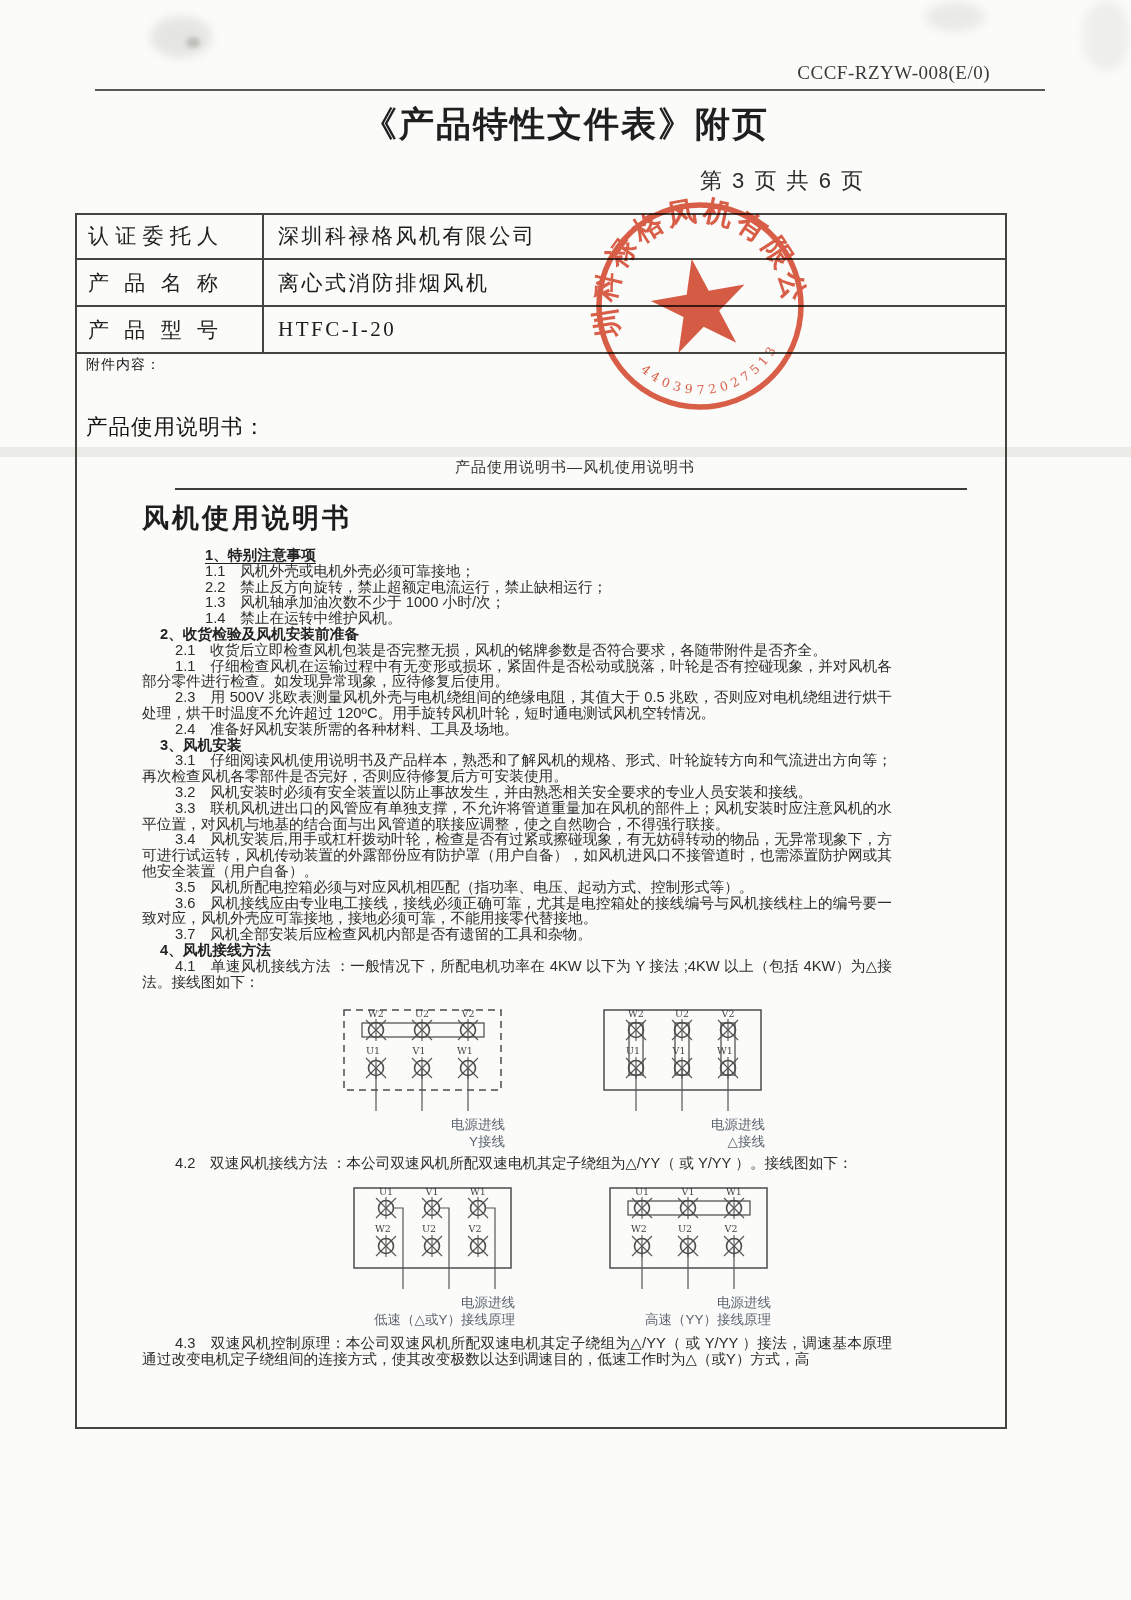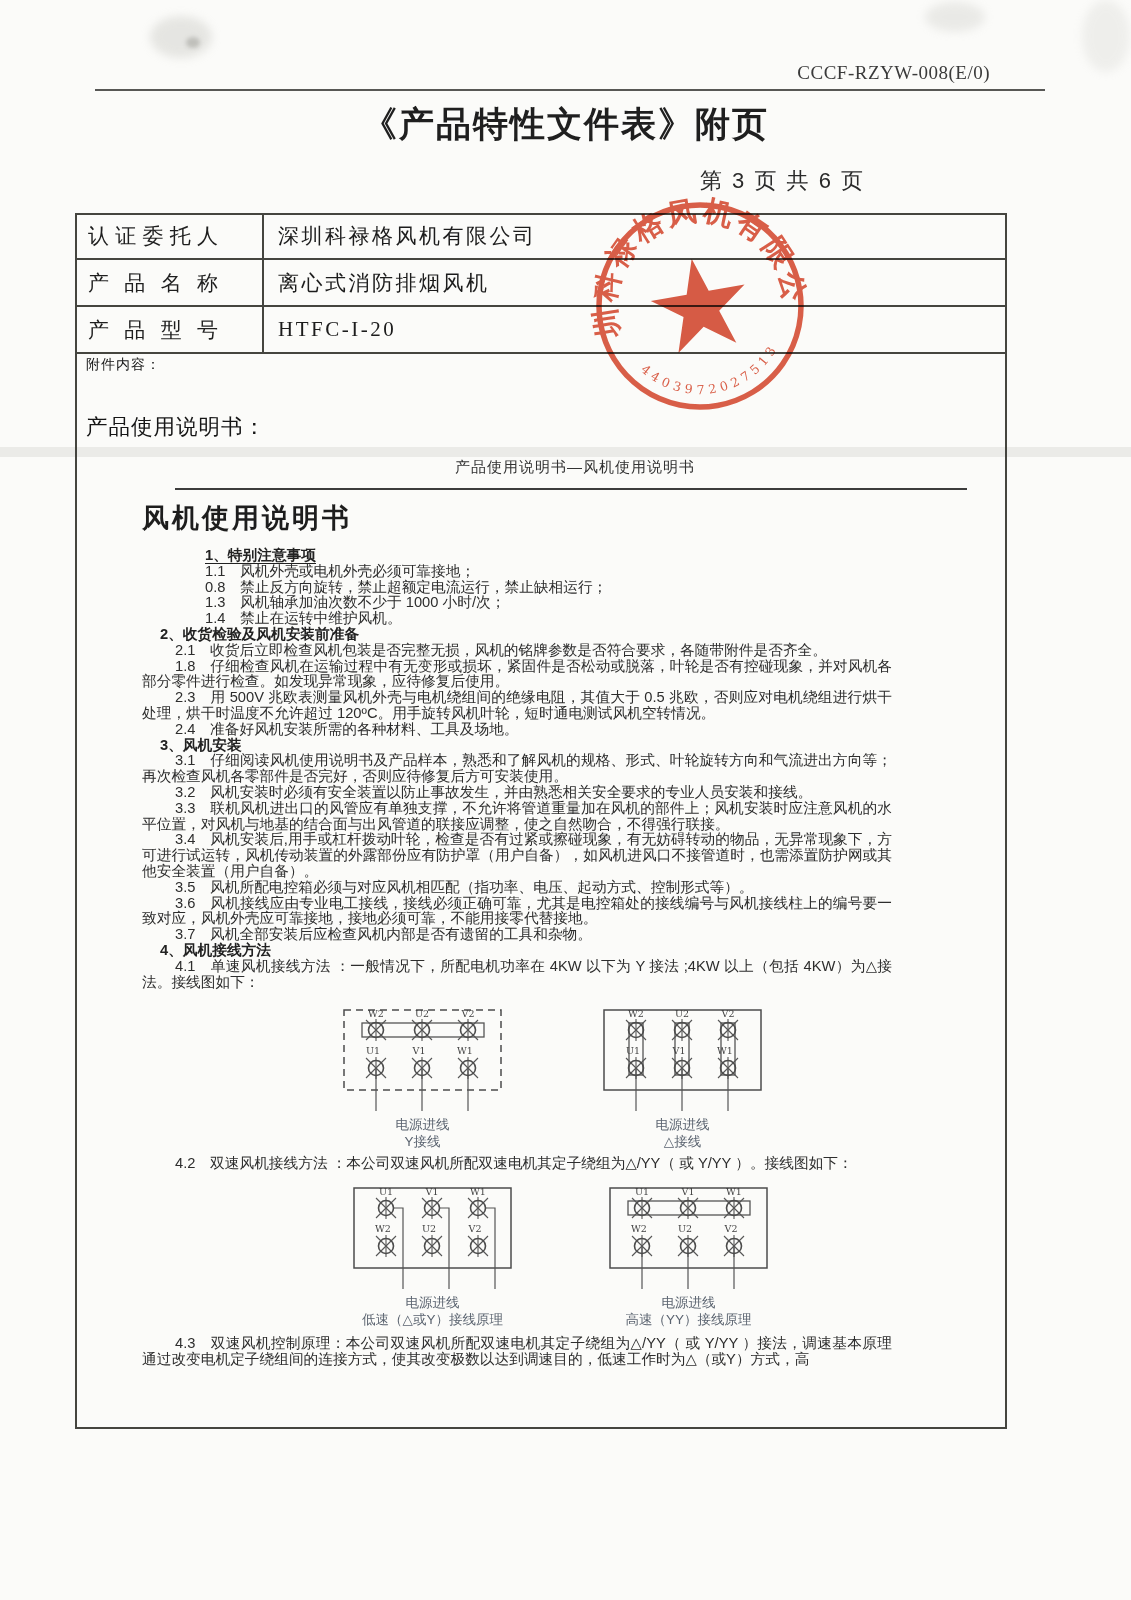--- a/index.html
+++ b/index.html
@@ -48,21 +48,21 @@
   .manual-body{margin-top:10px;width:750px;font-size:14.7px;line-height:15.8px;color:#2d2d2d;}
   .para{text-align:justify;}
   .para.item{text-indent:33px;}
   .para.h{margin-left:18px;font-weight:bold;color:#222;}
   .para.s1{margin-left:63px;}
   .para.u{text-decoration:underline;text-underline-offset:3px;}
 
   .diag-row{display:flex;}
   .diag-row.r1{margin-top:14px;padding-left:198px;gap:95px;}
   .diag-row.r2{margin-top:10px;padding-left:208px;gap:91px;}
-  .diag{width:165px;text-align:center;}
+  .diag{width:165px;text-align:right;}
   .diag-cap1,.diag-cap2{font-size:13.5px;color:#5b6470;white-space:nowrap;line-height:17px;}
   .after-row1{margin-top:6px;}
   .after-row2{margin-top:8px;}
 </style>
 </head>
 <body>
 
 <div class="abs doc-code">CCCF-RZYW-008(E/0)</div>
 <div class="abs header-rule"></div>
 <div class="abs main-title">《产品特性文件表》附页</div>
@@ -116,26 +116,26 @@
 
 <div class="abs manual">
   <div class="manual-subtitle">产品使用说明书—风机使用说明书</div>
   <div class="manual-rule"></div>
   <div class="manual-title">风机使用说明书</div>
 
   <div class="manual-body">
     <div id="paras-main">
         <div class="para s1 h u">1、特别注意事项</div>
         <div class="para s1">1.1　风机外壳或电机外壳必须可靠接地；</div>
-        <div class="para s1">0.8　禁止反方向旋转，禁止超额定电流运行，禁止缺相运行；</div>
+        <div class="para s1">2.2　禁止反方向旋转，禁止超额定电流运行，禁止缺相运行；</div>
         <div class="para s1">1.3　风机轴承加油次数不少于 1000 小时/次；</div>
         <div class="para s1">1.4　禁止在运转中维护风机。</div>
         <div class="para h">2、收货检验及风机安装前准备</div>
         <div class="para item">2.1　收货后立即检查风机包装是否完整无损，风机的铭牌参数是否符合要求，各随带附件是否齐全。</div>
-        <div class="para item">1.8　仔细检查风机在运输过程中有无变形或损坏，紧固件是否松动或脱落，叶轮是否有控碰现象，并对风机各部分零件进行检查。如发现异常现象，应待修复后使用。</div>
+        <div class="para item">1.1　仔细检查风机在运输过程中有无变形或损坏，紧固件是否松动或脱落，叶轮是否有控碰现象，并对风机各部分零件进行检查。如发现异常现象，应待修复后使用。</div>
         <div class="para item">2.3　用 500V 兆欧表测量风机外壳与电机绕组间的绝缘电阻，其值大于 0.5 兆欧，否则应对电机绕组进行烘干处理，烘干时温度不允许超过 120ºC。用手旋转风机叶轮，短时通电测试风机空转情况。</div>
         <div class="para item">2.4　准备好风机安装所需的各种材料、工具及场地。</div>
         <div class="para h">3、风机安装</div>
         <div class="para item">3.1　仔细阅读风机使用说明书及产品样本，熟悉和了解风机的规格、形式、叶轮旋转方向和气流进出方向等；再次检查风机各零部件是否完好，否则应待修复后方可安装使用。</div>
         <div class="para item">3.2　风机安装时必须有安全装置以防止事故发生，并由熟悉相关安全要求的专业人员安装和接线。</div>
         <div class="para item">3.3　联机风机进出口的风管应有单独支撑，不允许将管道重量加在风机的部件上；风机安装时应注意风机的水平位置，对风机与地基的结合面与出风管道的联接应调整，使之自然吻合，不得强行联接。</div>
         <div class="para item">3.4　风机安装后,用手或杠杆拨动叶轮，检查是否有过紧或擦碰现象，有无妨碍转动的物品，无异常现象下，方可进行试运转，风机传动装置的外露部份应有防护罩（用户自备），如风机进风口不接管道时，也需添置防护网或其他安全装置（用户自备）。</div>
         <div class="para item">3.5　风机所配电控箱必须与对应风机相匹配（指功率、电压、起动方式、控制形式等）。</div>
         <div class="para item">3.6　风机接线应由专业电工接线，接线必须正确可靠，尤其是电控箱处的接线编号与风机接线柱上的编号要一致对应，风机外壳应可靠接地，接地必须可靠，不能用接零代替接地。</div>
         <div class="para item">3.7　风机全部安装后应检查风机内部是否有遗留的工具和杂物。</div>

